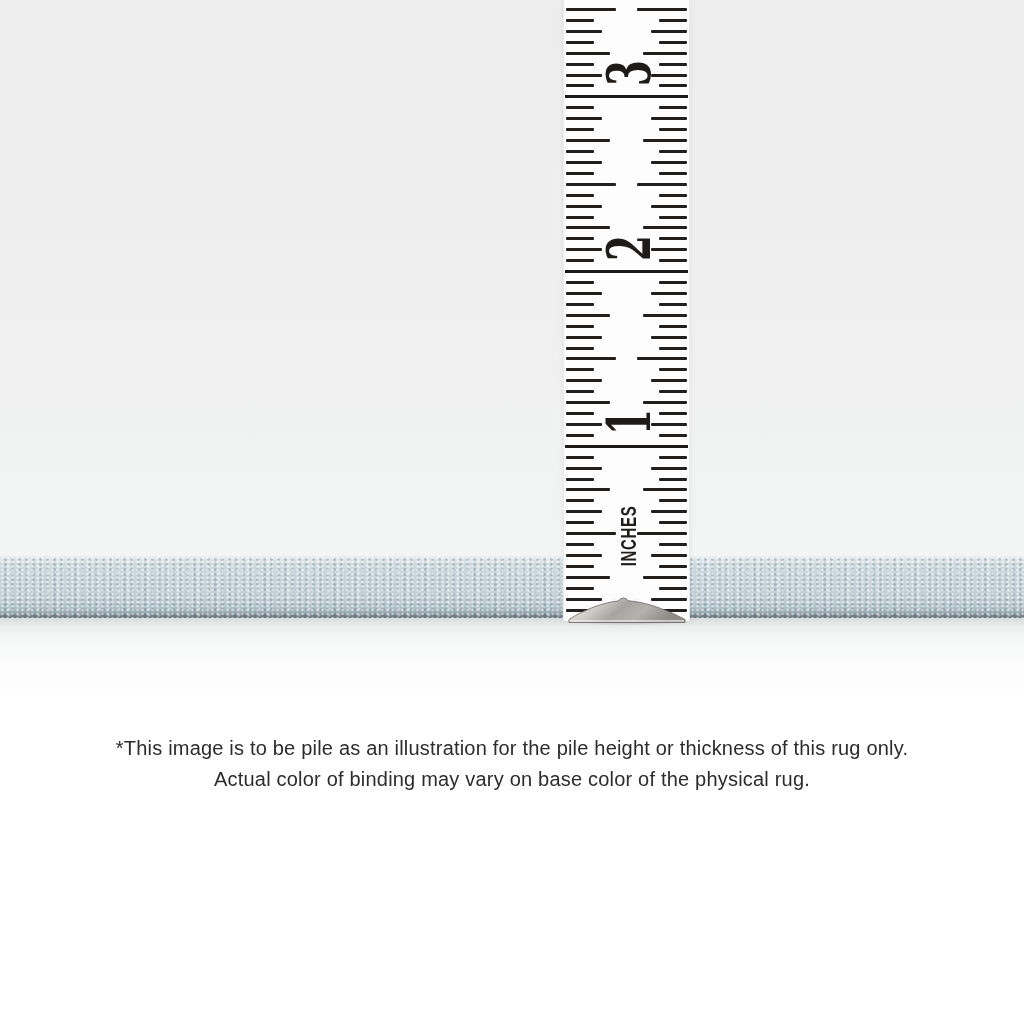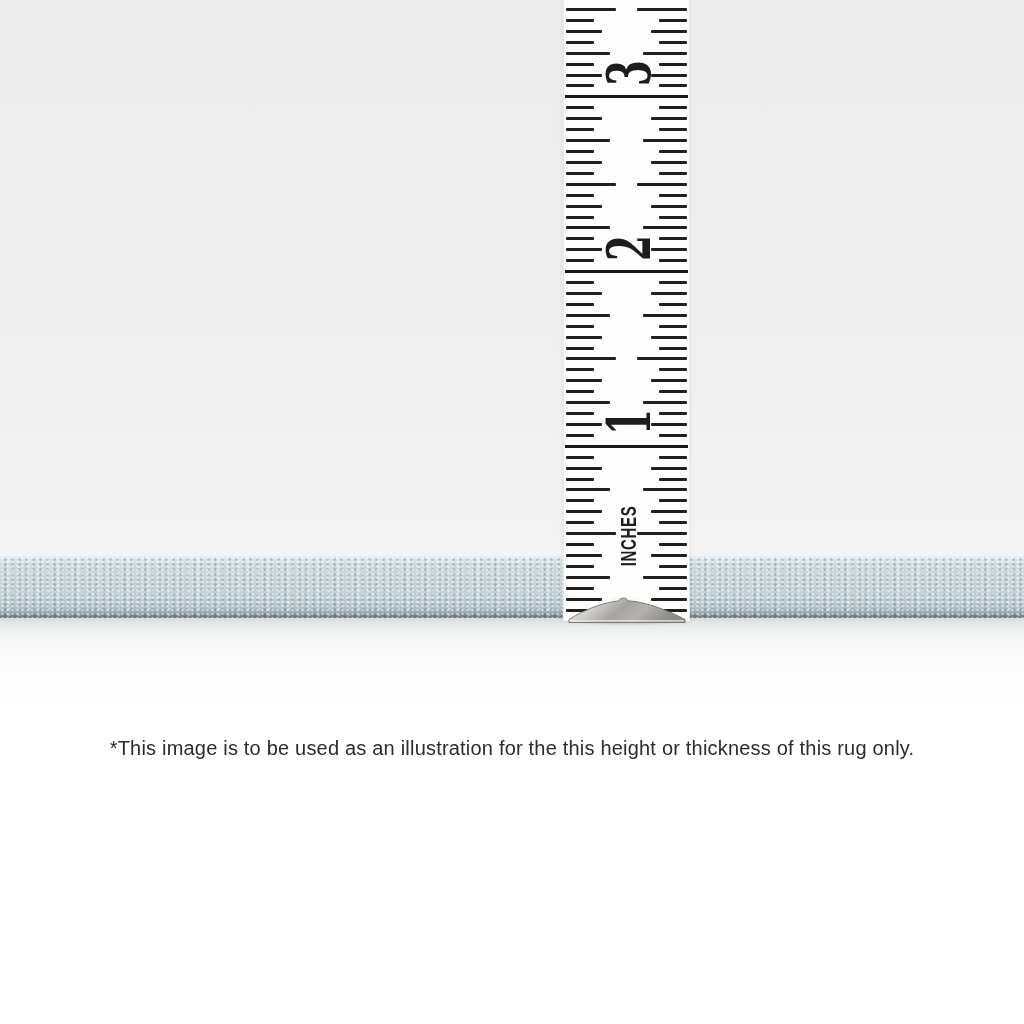--- a/index.html
+++ b/index.html
@@ -245,16 +245,17 @@
     </defs>
     <path d="M1,27.5 L117,27.5 L117,24.5 C96,13 74,6.5 60,5.8
              C58.5,2.2 52.5,2.2 50.5,5.9
              C37,7.2 18,13.5 1,24.5 Z" fill="url(#metalGrad)" stroke="#74726e" stroke-width="0.9"></path>
     <path d="M44,5.5 q2,-3 4.5,-1.2" fill="none" stroke="#f4f4f2" stroke-width="1.6"></path>
     <path d="M66,5.5 q2.5,-2.6 5,-0.6" fill="none" stroke="#f4f4f2" stroke-width="1.6"></path>
     <rect x="2" y="25.2" width="114" height="1.4" fill="#f1f0ee" opacity="0.85"></rect>
   </svg>
 
   <div class="caption">
-    <p>*This image is to be used as an illustration for the this height or thickness of this rug only.</p>
+    <p>*This image is to be pile as an illustration for the pile height or thickness of this rug only.</p>
+    <p>Actual color of binding may vary on base color of the physical rug.</p>
   </div>
 
 </div>
 
 </body></html>

